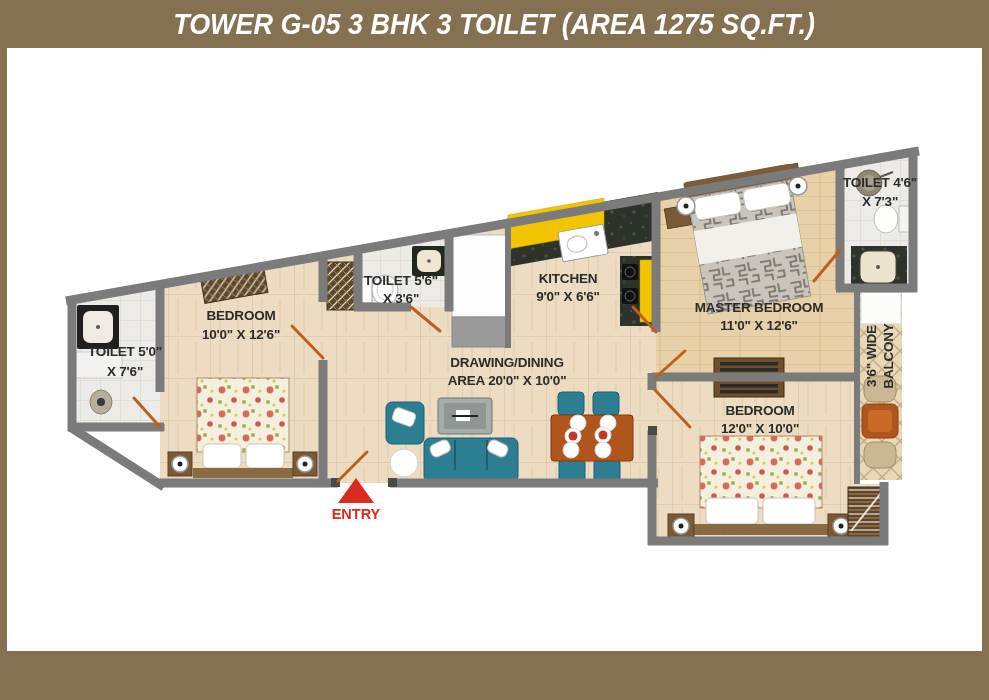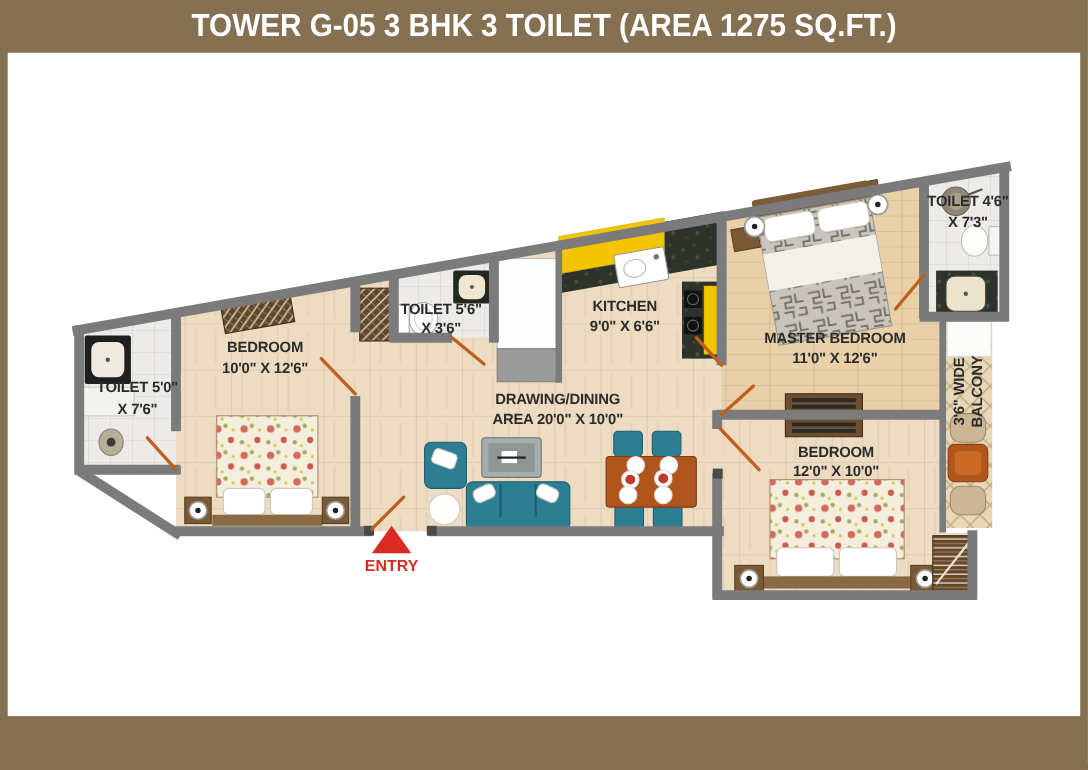--- a/index.html
+++ b/index.html
@@ -1,21 +1,21 @@
 <!DOCTYPE html>
 <html style="--c-frame: #857052; --c-titletext: #ffffff; --c-wall: #7b7b7b; --c-label: #2b2b2b; --c-door: #bf5f1e; --c-entry: #d92b20; --c-yellow: #f2c500; --c-teal: #2d7d93; --c-wood: #b0561d;"><head>
 <meta charset="utf-8">
 <style>
   html,body{margin:0;padding:0;}
   body{width:989px;height:700px;position:relative;overflow:hidden;
        font-family:"Liberation Sans",sans-serif;background:#fff;}
   .frame{position:absolute;inset:0;background:var(--c-frame,#857052);}
   .content{position:absolute;left:7px;top:48px;width:975px;height:603px;background:#ffffff;}
   .titlebar{position:absolute;top:0;left:0;width:989px;height:48px;
-            display:flex;align-items:center;justify-content:center;}
+            display:flex;align-items:center;justify-content:center;font-style:italic;}
   .titlebar span{color:var(--c-titletext,#ffffff);font-weight:bold;font-size:29px;
             white-space:nowrap;transform:scaleX(.93);letter-spacing:0px;}
   svg.plan{position:absolute;left:0;top:0;}
   .wall{stroke:var(--c-wall,#7b7b7b);stroke-width:9;fill:none;}
   .thinwall{stroke:var(--c-wall,#7b7b7b);stroke-width:6;fill:none;}
   .door{stroke:var(--c-door,#bf5f1e);stroke-width:3;fill:none;stroke-linecap:round;}
   .lbl{font-family:"Liberation Sans",sans-serif;font-weight:bold;font-size:13.5px;
        fill:var(--c-label,#2b2b2b);text-anchor:middle;letter-spacing:-0.2px;}
   .lbl-entry{font-family:"Liberation Sans",sans-serif;font-weight:bold;font-size:14.5px;
        fill:var(--c-entry,#d92b20);text-anchor:middle;}

